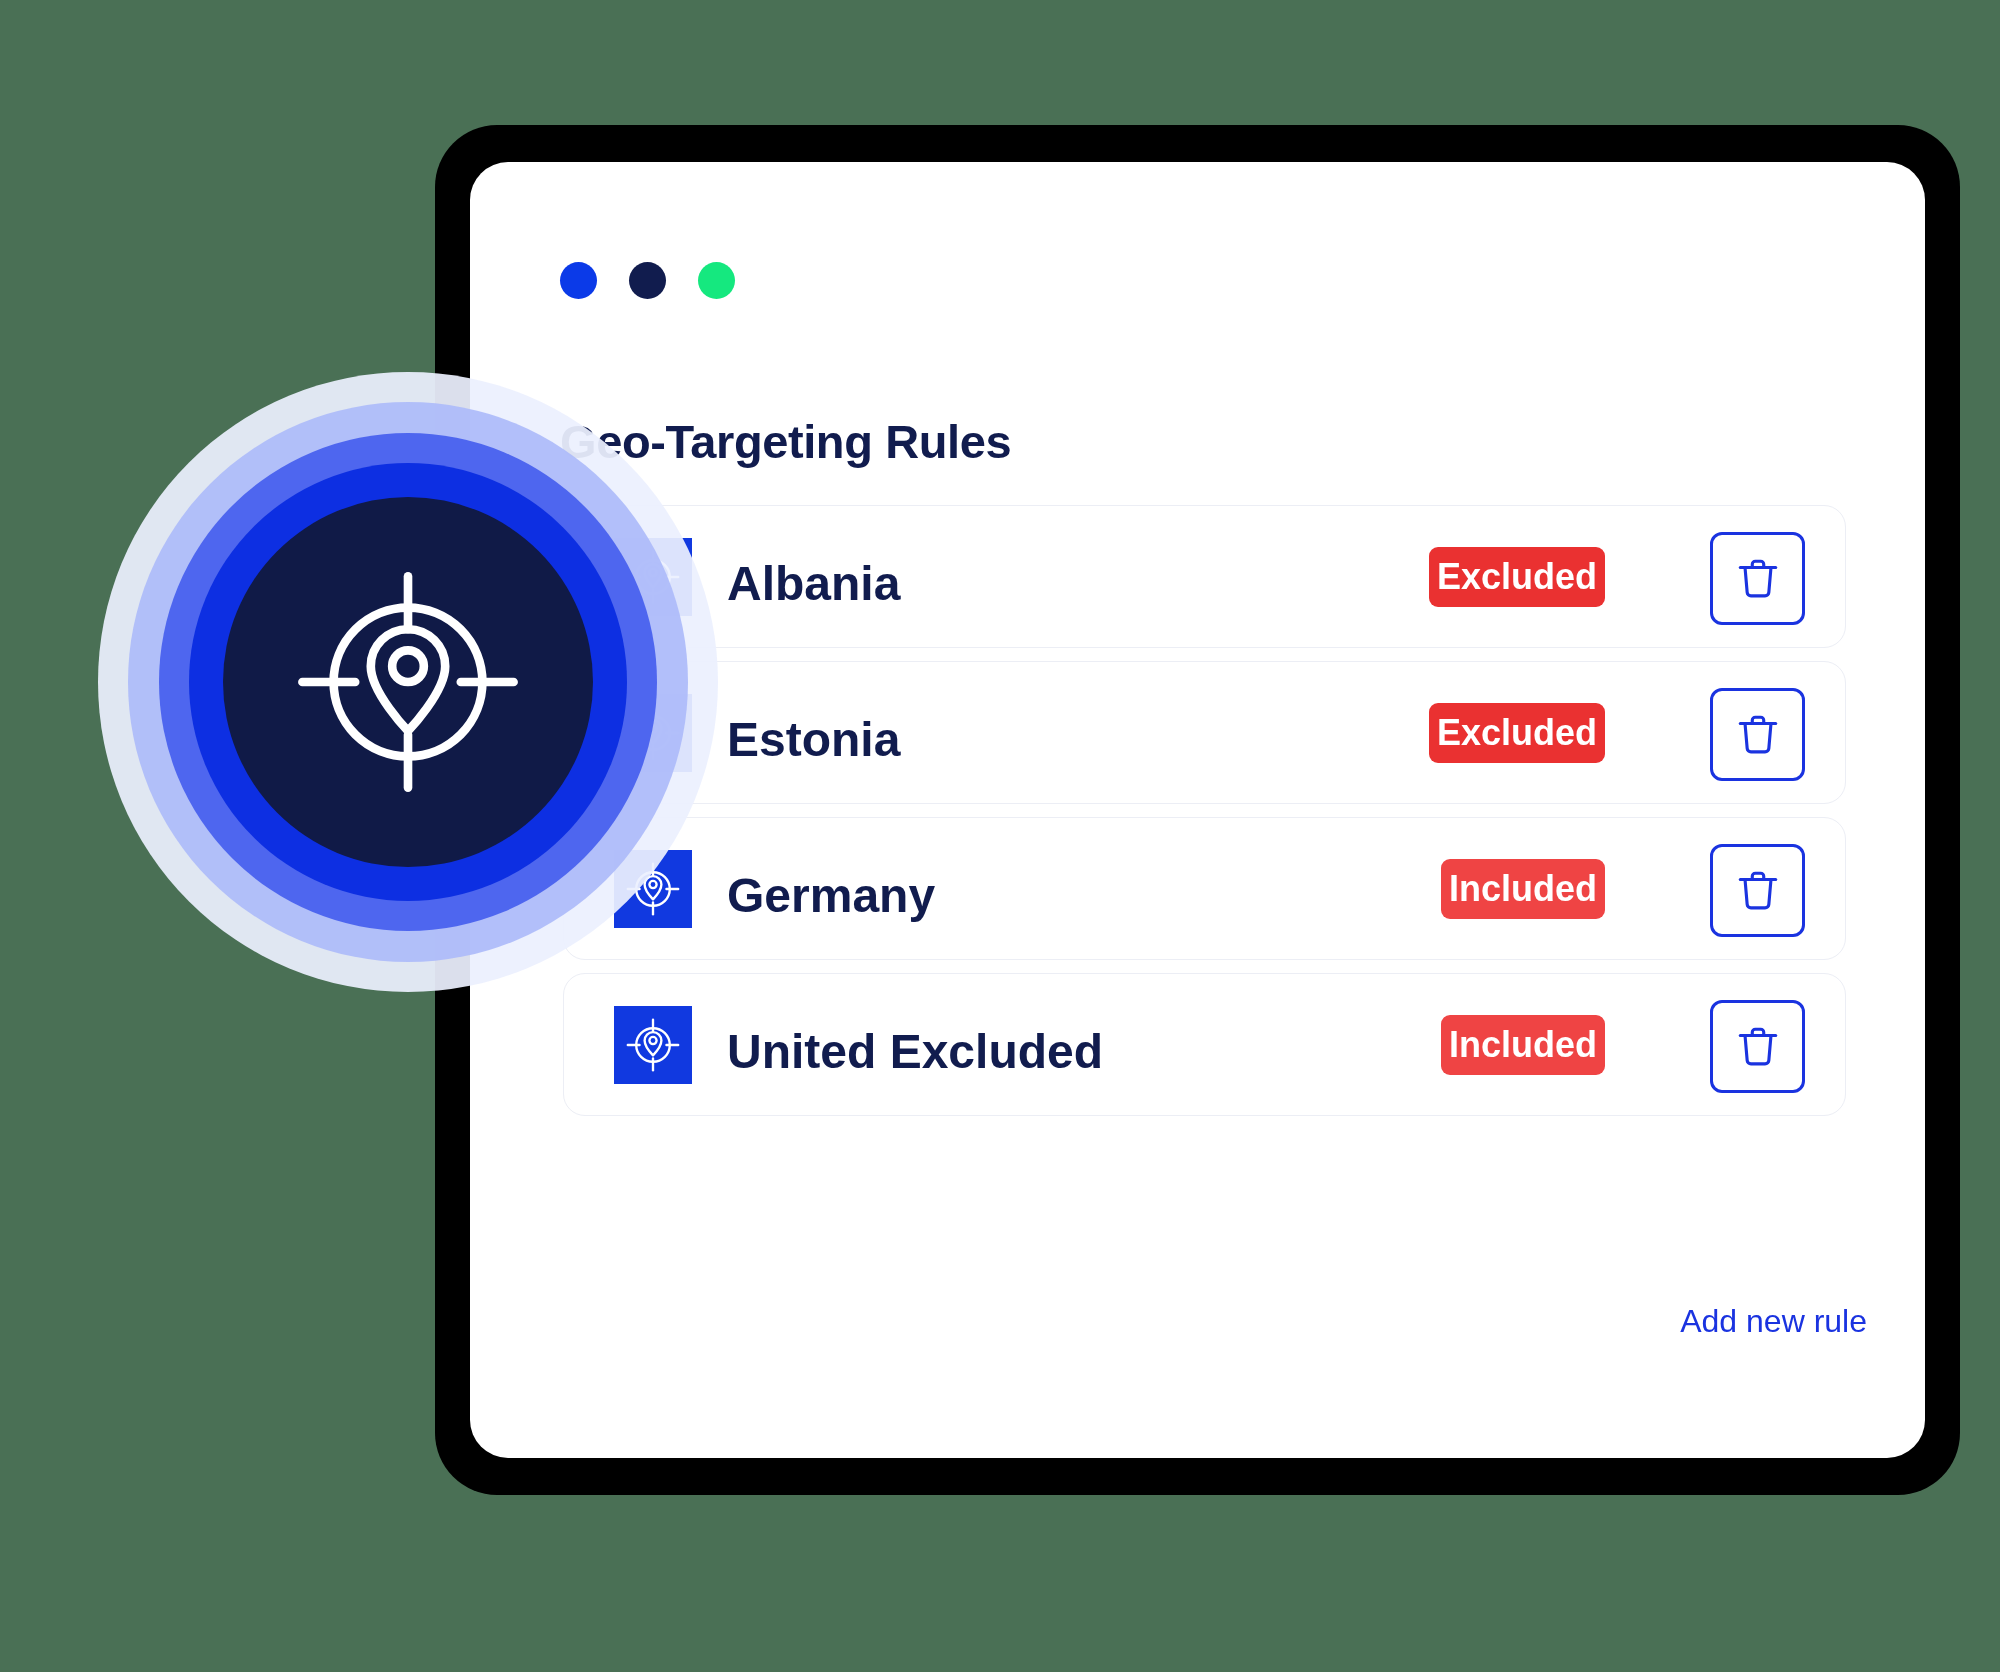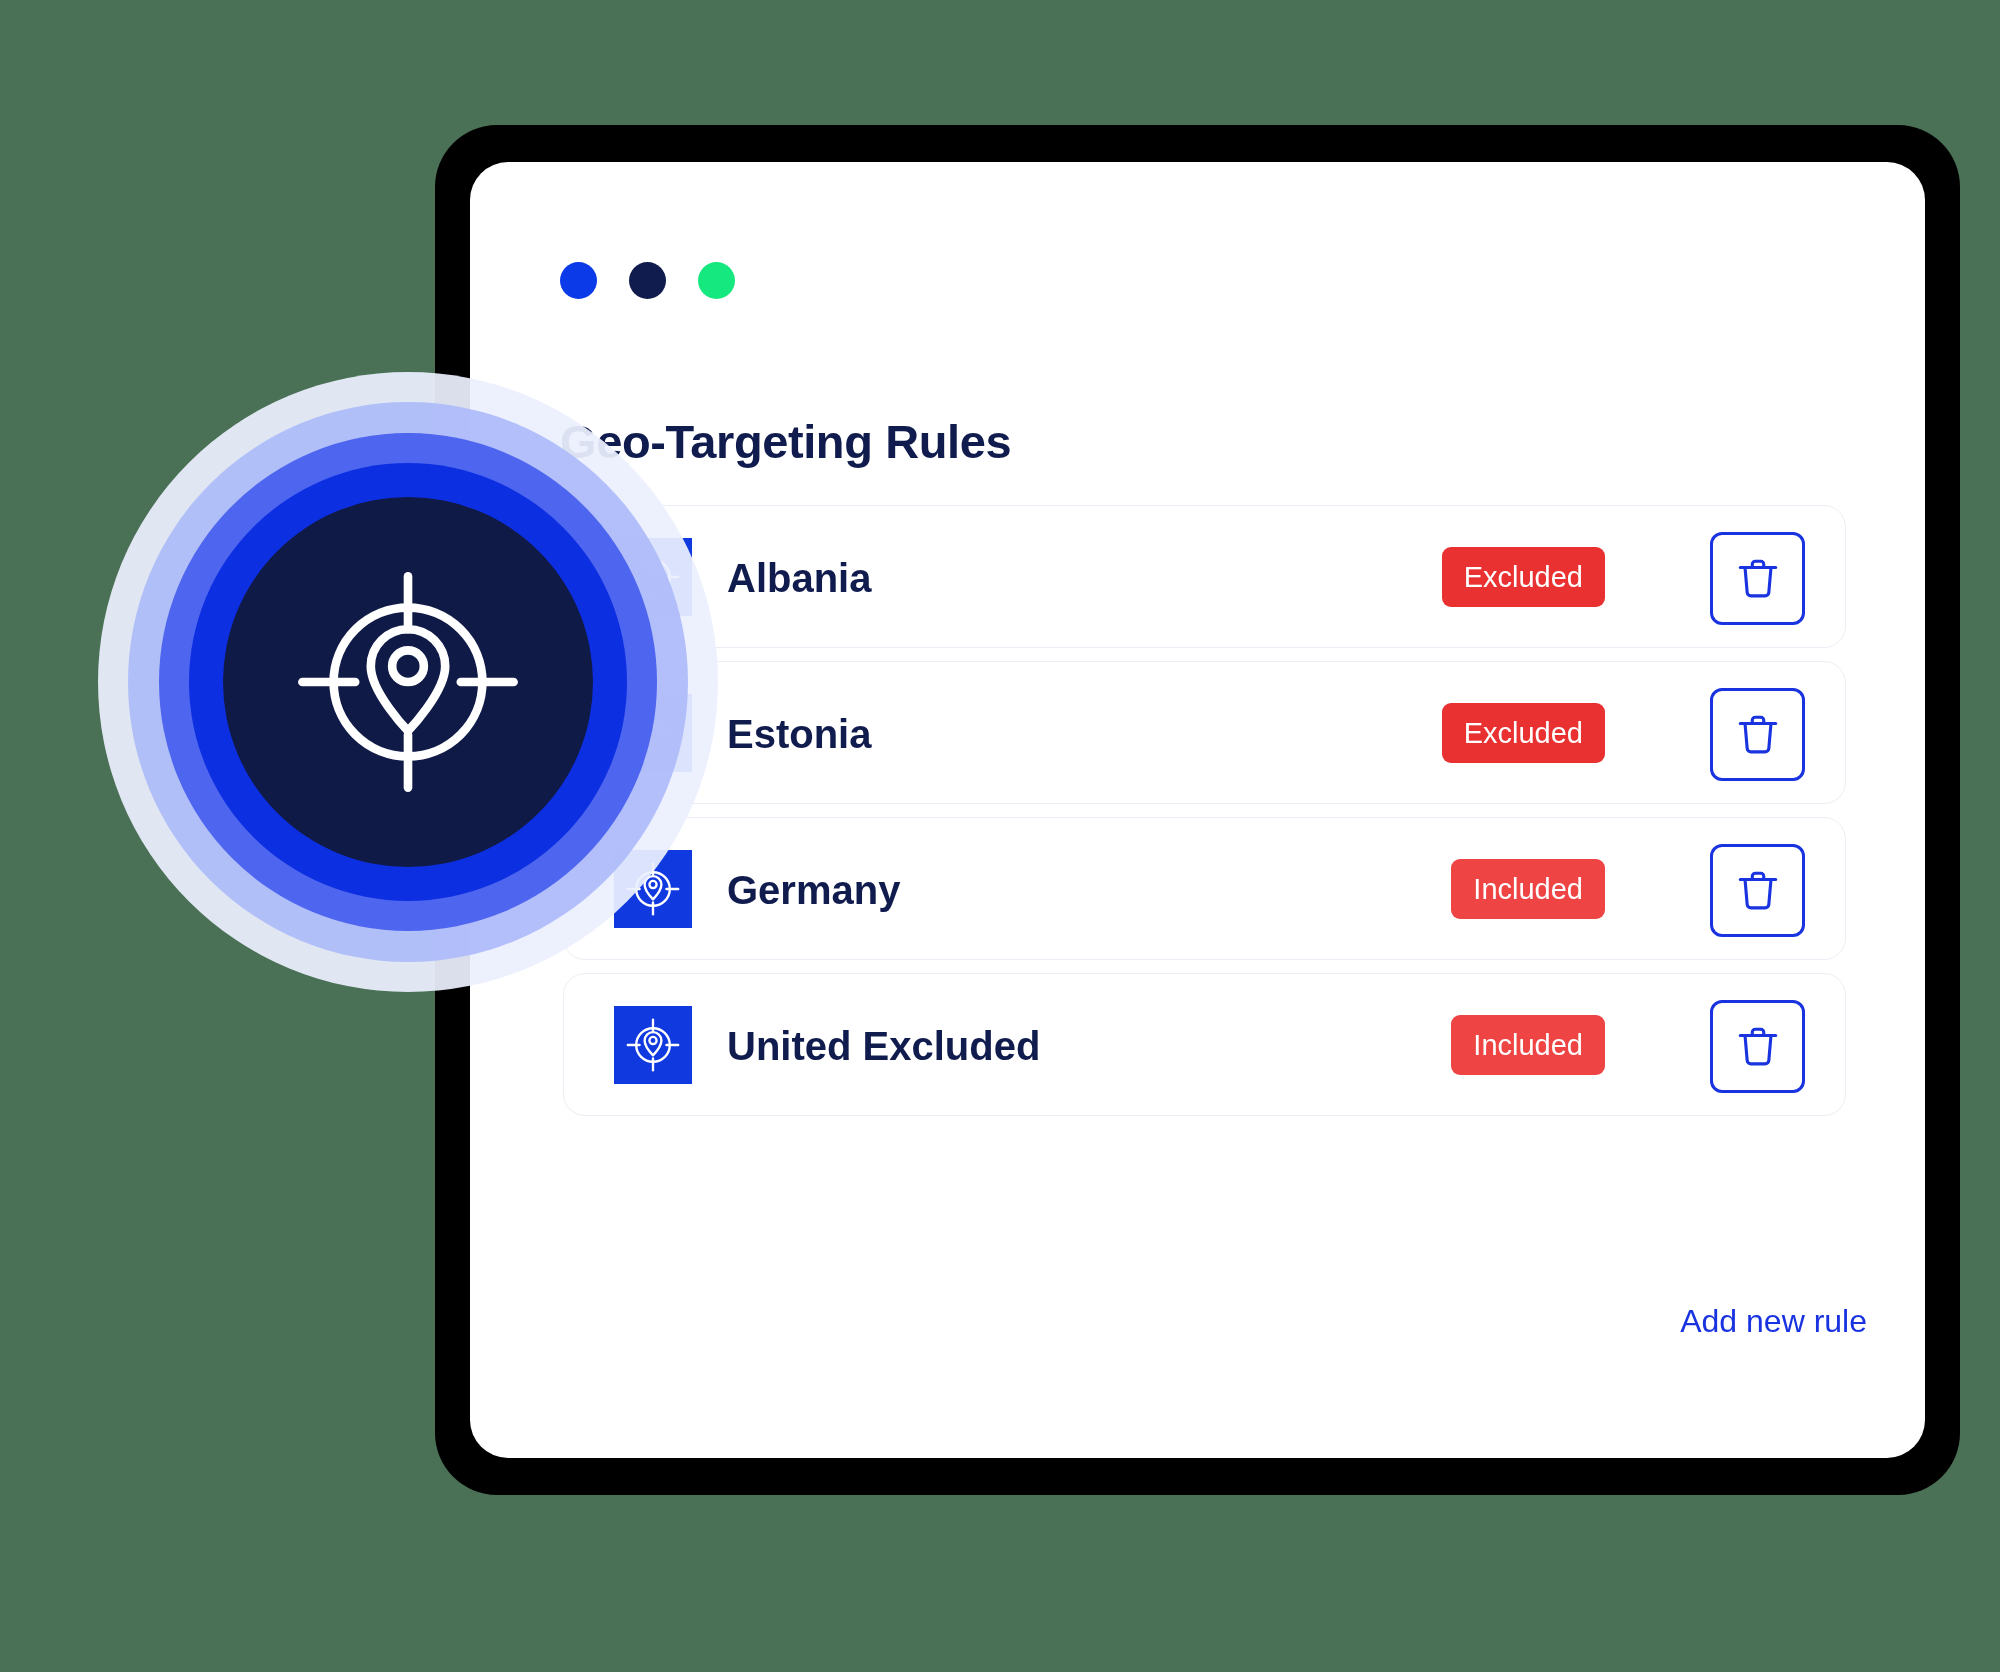--- a/index.html
+++ b/index.html
@@ -90,37 +90,37 @@
     background: #1139e0;
     display: flex;
     align-items: center;
     justify-content: center;
   }
   .rule-icon svg { display: block; }
   .rule-label {
     position: absolute;
     left: 163px;
     top: 50px;
-    font-size: 40px;
+    font-size: 48px;
     font-weight: 700;
     color: #111c4e;
     white-space: nowrap;
   }
   .rule-badge {
     position: absolute;
     right: 240px;
     top: 41px;
     height: 60px;
-    padding: 0 22px;
+    padding: 0 8px;
     border-radius: 9px;
     display: flex;
     align-items: center;
     justify-content: center;
-    font-size: 29px;
-    font-weight: 400;
+    font-size: 36px;
+    font-weight: 700;
     color: #ffffff;
     white-space: nowrap;
   }
   .badge-excluded { background: #ea3131; }
   .badge-included { background: #ef4444; }
   .rule-delete {
     position: absolute;
     right: 40px;
     top: 26px;
     width: 95px;

